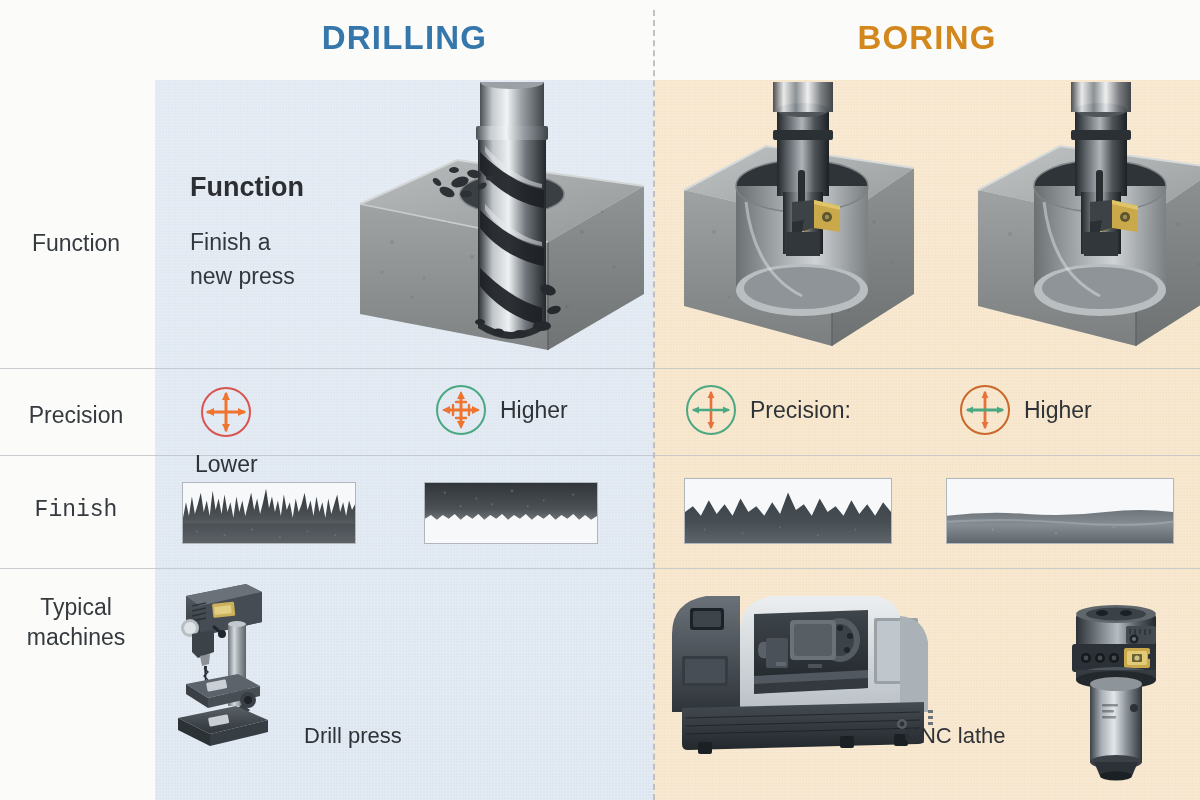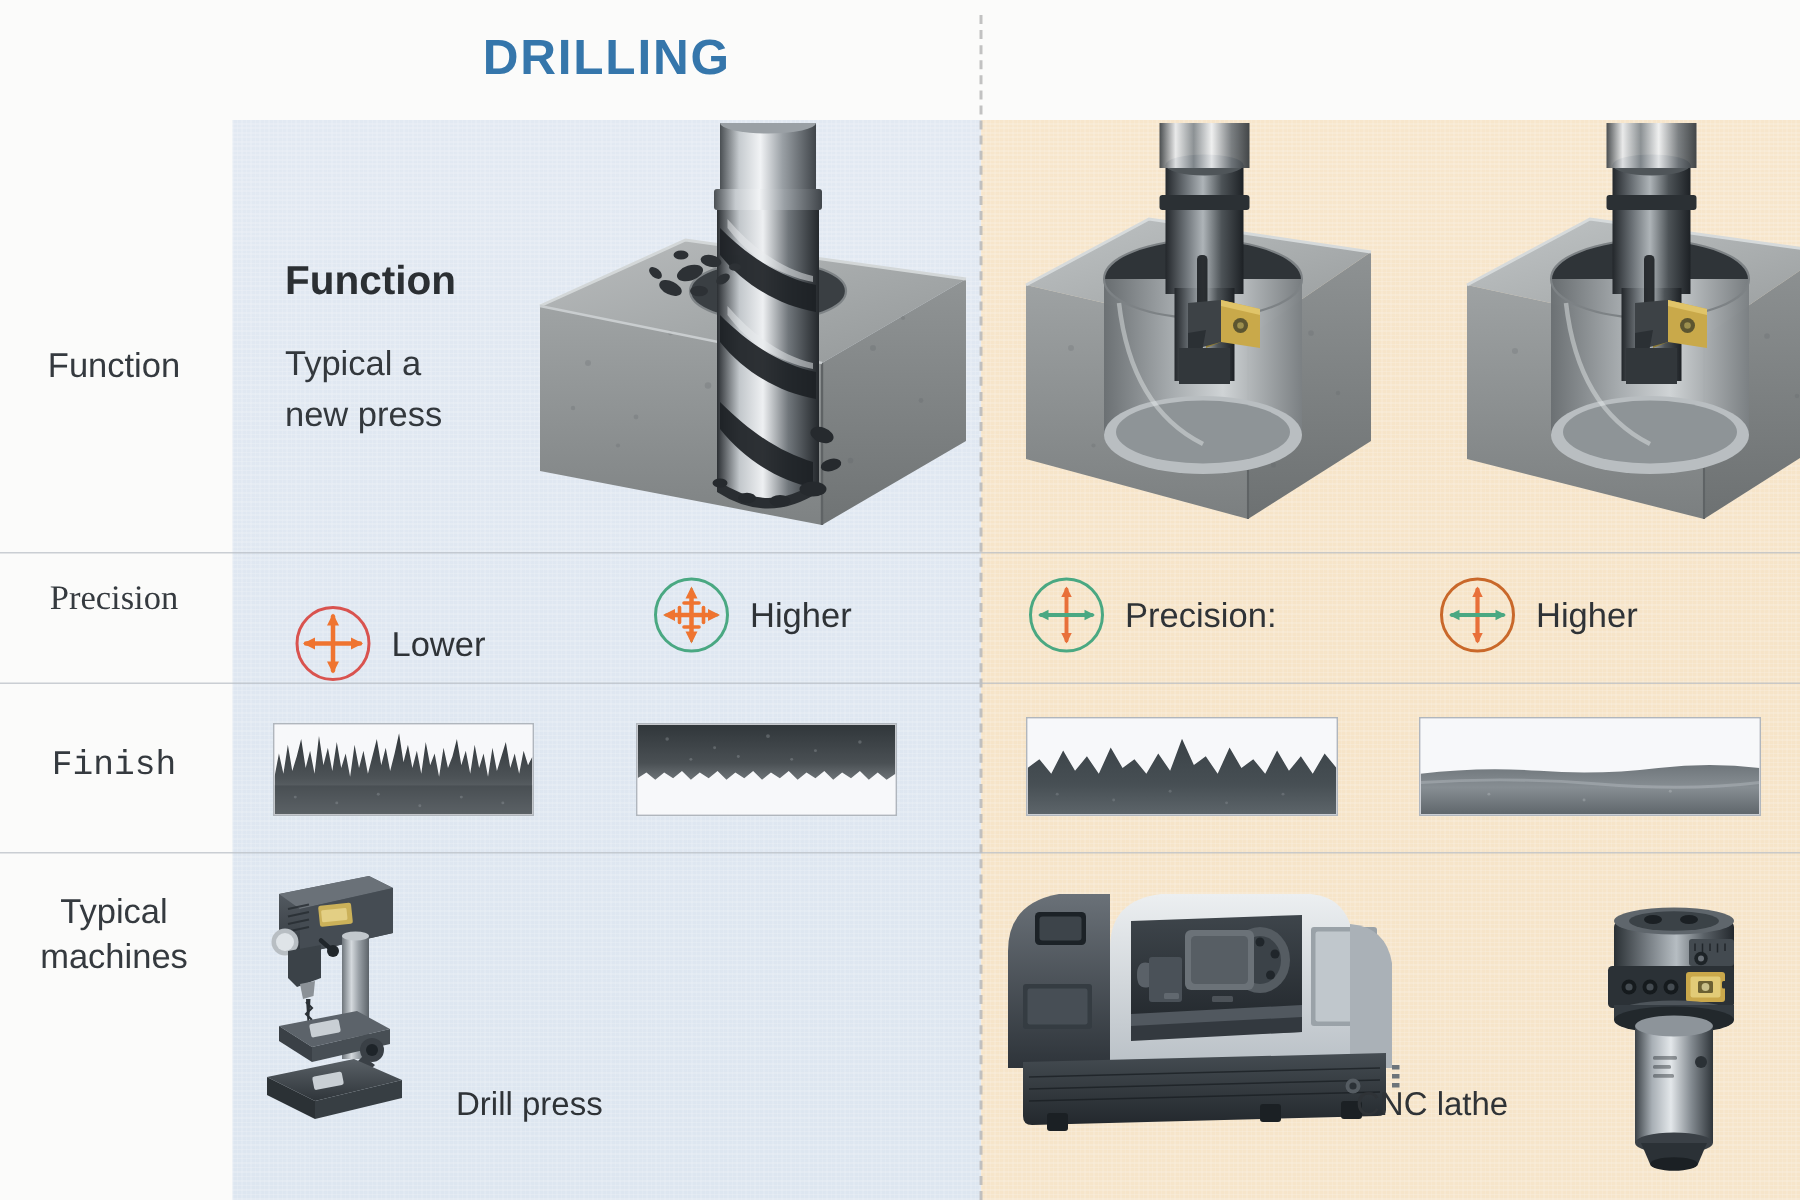--- a/index.html
+++ b/index.html
@@ -161,38 +161,39 @@
 
   <div class="col-bg drilling">
     <div class="grain"></div>
   </div>
   <div class="col-bg boring">
     <div class="grain"></div>
   </div>
 
   <div class="header">
     <div class="col-title drilling">DRILLING</div>
+    <div class="col-title boring">BORING</div>
   </div>
 
   <div class="v-divider"></div>
   <div class="h-divider" style="top:368px;"></div>
   <div class="h-divider" style="top:455px;"></div>
   <div class="h-divider" style="top:568px;"></div>
 
   <div class="row-label" style="top:228px;">Function</div>
-  <div class="row-label" style="top:384px;font-family:Liberation Serif, serif;">Precision</div>
+  <div class="row-label" style="top:400px;">Precision</div>
   <div class="row-label" style="top:495px;font-family:Liberation Mono, monospace;">Finish</div>
   <div class="row-label" style="top:592px;">
     <div>Typical</div>
     <div>machines</div>
   </div>
 
   <div class="fn-heading">Function</div>
   <div class="fn-body">
-    <div>Typical a</div>
+    <div>Finish a</div>
     <div>new press</div>
   </div>
 
   <div class="illus" style="left:352px; top:82px; width:300px; height:286px;">
     <svg viewBox="0 0 300 286" xmlns="http://www.w3.org/2000/svg">
       <defs>
         <linearGradient id="blkTop" x1="0" y1="0" x2="1" y2="1">
           <stop offset="0%" stop-color="#b9bcbd"></stop>
             <stop offset="55%" stop-color="#a4a8a9"></stop>
             <stop offset="100%" stop-color="#949899"></stop>
@@ -459,21 +460,21 @@
         <circle cx="157" cy="135" r="2.2" fill="#9c8f4e"></circle>
         <polygon points="144,118 144,146 134,150 134,122" fill="#8e7c35"></polygon>
         <polygon points="122,120 144,118 144,146 122,152" fill="#3d4246"></polygon>
         <polygon points="122,140 134,138 130,160 122,156" fill="#2b3034"></polygon>
       </g>
       <rect x="116" y="150" width="34" height="24" fill="#32373b"></rect>
       <path d="M76,120 Q84,190 132,214" fill="none" stroke="#e6eaec" stroke-width="3" opacity=".45"></path>
     </svg>
   </div>
 
-  <div class="prec-item" style="left:195px; top:402px;">
+  <div class="prec-item" style="left:195px; top:385px;flex-direction:column;">
     <svg class="prec-icon" viewBox="0 0 54 54" xmlns="http://www.w3.org/2000/svg">
       <circle cx="27" cy="27" r="24" fill="none" stroke="#d9534f" stroke-width="2"></circle>
       <g stroke="#ef7430" stroke-width="3" stroke-linecap="round">
         <line x1="9" y1="27" x2="45" y2="27"></line>
         <line x1="27" y1="9" x2="27" y2="45"></line>
       </g>
       <g fill="#ef7430">
         <polygon points="7,27 15,23 15,31"></polygon>
         <polygon points="47,27 39,23 39,31"></polygon>
         <polygon points="27,7 23,15 31,15"></polygon>

